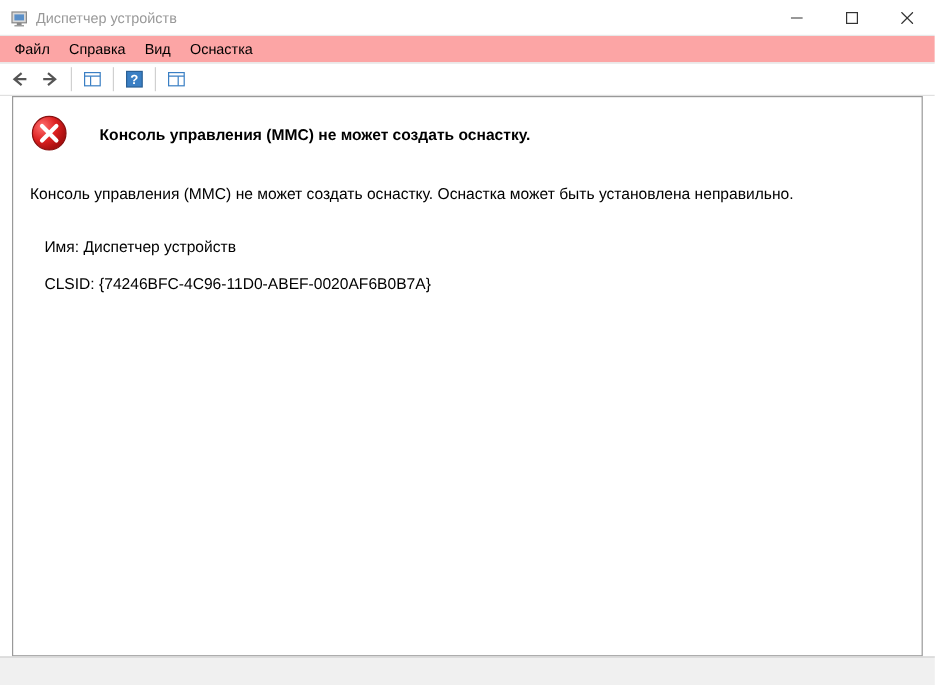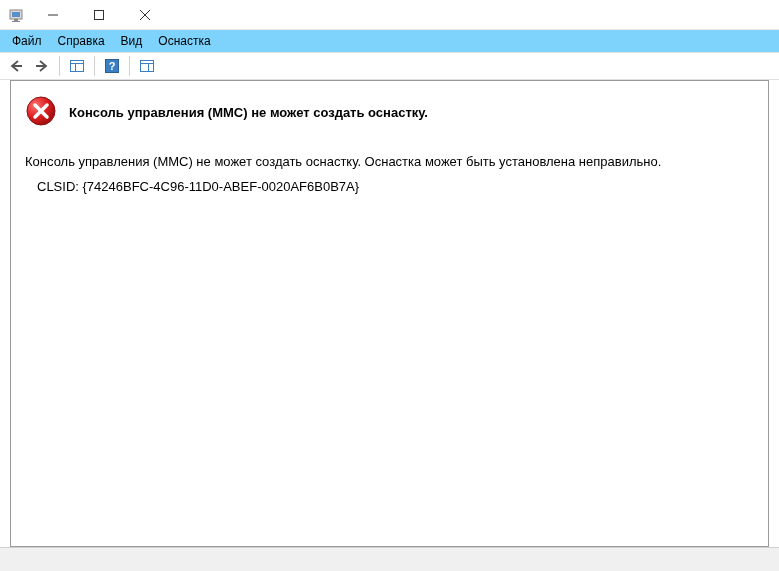--- a/index.html
+++ b/index.html
@@ -4,51 +4,52 @@
   <style>
     * { box-sizing: border-box; margin: 0; padding: 0; }
     body { font-family: "Segoe UI", Tahoma, sans-serif; font-size: 12px; background: #fff; width: 779px; height: 571px; overflow: hidden; }
     
     .titlebar { height: 30px; display: flex; align-items: center; background: #fff; border-bottom: 1px solid #e8e8e8; }
     .titlebar-icon { margin-left: 8px; margin-right: 6px; display: flex; align-items: center; }
     .titlebar-text { color: #999; font-size: 12px; flex: 1; }
     .window-controls { display: flex; height: 100%; }
     .window-control { width: 46px; height: 30px; display: flex; align-items: center; justify-content: center; color: #555; cursor: pointer; }
     
-    .menubar { height: 22px; display: flex; align-items: center; padding: 0 4px; background: #7dd3fc; }
+    .menubar { height: 22px; display: flex; align-items: center; padding: 0 4px; background: #fca5a5; }
     .menu-item { padding: 3px 8px; font-size: 12px; color: #000; cursor: pointer; }
     
     .toolbar { height: 28px; display: flex; align-items: center; padding: 2px 4px; background: #fff; border-top: 1px solid #e0e0e0; border-bottom: 1px solid #e0e0e0; gap: 2px; }
     .tool-btn { width: 24px; height: 24px; display: flex; align-items: center; justify-content: center; cursor: pointer; border: 1px solid transparent; }
     .tool-sep { width: 1px; height: 20px; background: #d0d0d0; margin: 0 3px; }
     
     .content-area { position: absolute; top: 80px; left: 10px; right: 10px; bottom: 24px; border: 1px solid #999; background: #fff; padding: 14px 14px; }
     
-    .error-header { display: flex; align-items: center; gap: 12px; margin-bottom: 22px; }
+    .error-header { display: flex; align-items: center; gap: 26px; margin-bottom: 22px; }
     .error-icon { flex-shrink: 0; }
     .error-title { font-weight: bold; font-size: 13px; color: #000; }
     
     .error-body { font-size: 13px; color: #000; line-height: 1.6; }
-    .error-message { margin-bottom: 4px; }
+    .error-message { margin-bottom: 23px; }
     .error-detail { margin-left: 12px; margin-bottom: 10px; }
     
     .statusbar { position: absolute; bottom: 0; left: 0; right: 0; height: 24px; background: #f0f0f0; border-top: 1px solid #d0d0d0; }
   </style>
 </head>
 <body>
 
 <div class="titlebar">
   <span class="titlebar-icon">
     <svg width="16" height="16" viewBox="0 0 16 16">
       <rect x="2" y="3" width="12" height="9" fill="#d8d8d8" stroke="#888" stroke-width="1"></rect>
       <rect x="4" y="5" width="8" height="5" fill="#5a8fc8"></rect>
       <rect x="6" y="12" width="4" height="2" fill="#888"></rect>
       <rect x="4" y="14" width="8" height="1" fill="#888"></rect>
     </svg>
   </span>
+  <span class="titlebar-text">Диспетчер устройств</span>
   <div class="window-controls">
     <div class="window-control">
       <svg width="10" height="10" viewBox="0 0 10 10">
           <line x1="0" y1="5" x2="10" y2="5" stroke="#333" stroke-width="1"></line>
         </svg>
     </div>
     <div class="window-control">
       <svg width="10" height="10" viewBox="0 0 10 10">
           <rect x="0.5" y="0.5" width="9" height="9" fill="none" stroke="#333" stroke-width="1"></rect>
         </svg>
@@ -118,17 +119,18 @@
         </defs>
         <circle cx="16" cy="16" r="14" fill="url(#redGrad)" stroke="#881010" stroke-width="1"></circle>
         <line x1="10" y1="10" x2="22" y2="22" stroke="#fff" stroke-width="3.5" stroke-linecap="round"></line>
         <line x1="22" y1="10" x2="10" y2="22" stroke="#fff" stroke-width="3.5" stroke-linecap="round"></line>
       </svg>
     </span>
     <span class="error-title">Консоль управления (MMC) не может создать оснастку.</span>
   </div>
   <div class="error-body">
     <div class="error-message">Консоль управления (MMC) не может создать оснастку. Оснастка может быть установлена неправильно.</div>
+    <div class="error-detail">Имя: Диспетчер устройств</div>
     <div class="error-detail">CLSID: {74246BFC-4C96-11D0-ABEF-0020AF6B0B7A}</div>
   </div>
 </div>
 
 <div class="statusbar"></div>
 
 </body></html>

